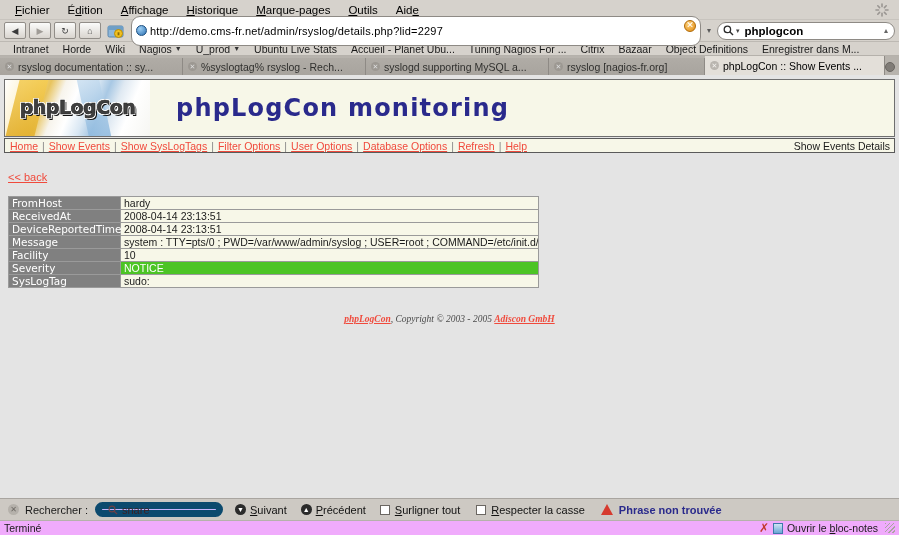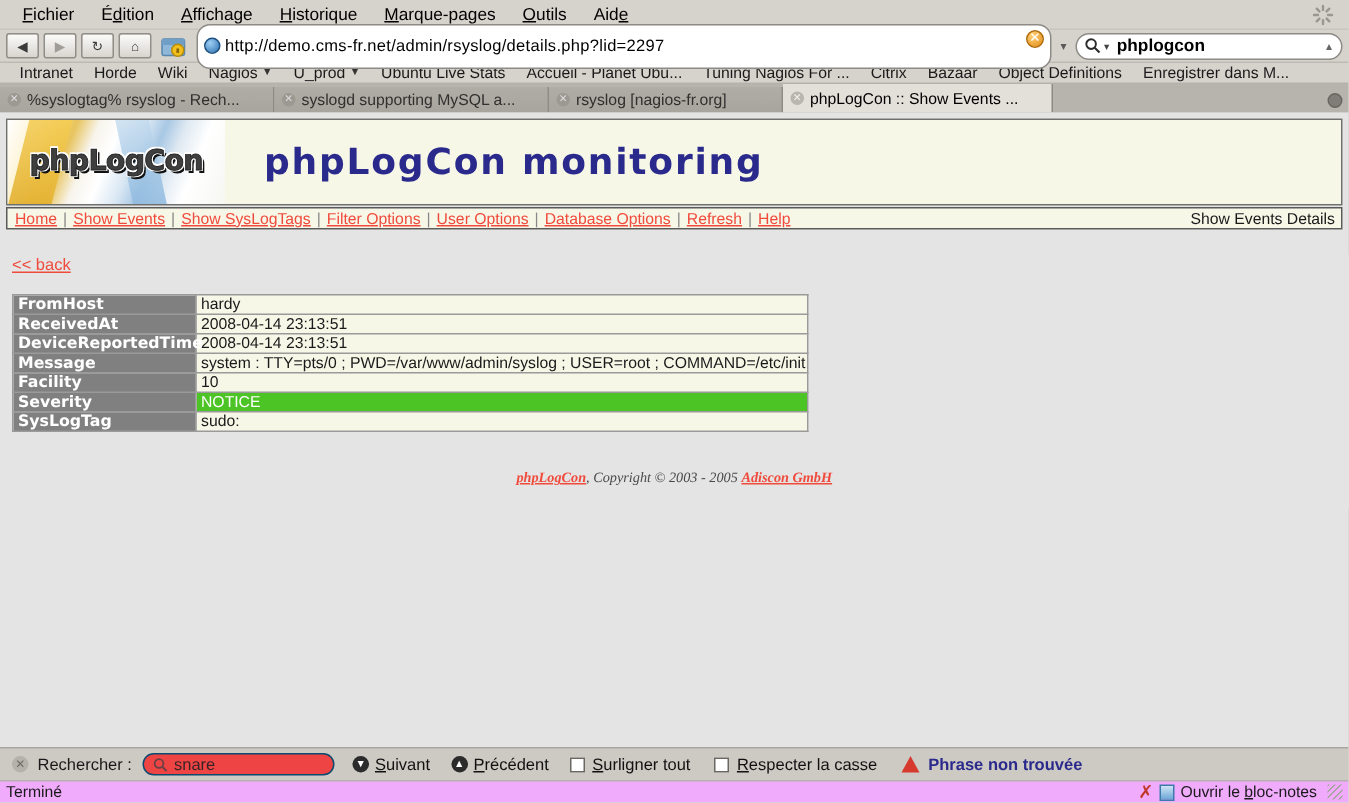--- a/index.html
+++ b/index.html
@@ -209,22 +209,22 @@
   }
   table.details {
     border-collapse: collapse;
     border: 1px solid #7a7a7a;
     table-layout: fixed;
     width: 531px;
     background: #f7f7e8;
   }
   table.details td { border: 1px solid #9a9a9a; height: 13px; padding: 0 3px; font-size: 10.5px; }
   td.k {
-    width: 122px; background: #808080; color: #ffffff;
-    font-weight: bold; font-family: "DejaVu Sans", sans-serif; font-size: 10px;
+    width: 112px; background: #808080; color: #ffffff;
+    font-weight: normal; font-family: "DejaVu Sans", sans-serif; font-size: 10px;
     white-space: nowrap;
   }
   td.v {
     background: #f7f7e8; color: #1a1a1a;
     white-space: nowrap; overflow: hidden;
   }
   td.v.sev-notice { background: #4cc425; color: #ffffff; font-weight: normal; }
 
   .copyright {
     text-align: center; margin-top: 26px;
@@ -242,21 +242,21 @@
     font-size: 11px;
   }
   .findbar .closeicon {
     width: 11px; height: 11px; border-radius: 50%;
     background: #b5b1ab; color: #6e6a65; font-size: 8px;
     text-align: center; line-height: 11px; margin-right: 6px;
   }
   .findbar .flabel { color: #1a1a1a; margin-right: 7px; }
   .findinput {
     width: 128px; height: 15px; border-radius: 8px;
-    background: #ef4444; border: 1px solid #0c4a6e;
+    background: #c4b5fd; border: 7px solid #0c4a6e;
     display: flex; align-items: center; padding: 0 6px; gap: 4px;
     margin-right: 12px;
   }
   .findinput .fval { font-size: 11px; color: #3a2326; }
   .fbtn {
     display: flex; align-items: center; gap: 4px;
     margin-right: 14px; color: #111;
   }
   .fbtn .arrow {
     width: 11px; height: 11px; border-radius: 50%;
@@ -393,20 +393,24 @@
         <span>Object Definitions</span>
       </div>
     <div class="bm">
         <span>Enregistrer dans M...</span>
       </div>
   </div>
 
   <div class="tabbar">
     <div class="tab" style="width:183px">
       <span class="closex">✕</span>
+      <span class="tlabel">rsyslog documentation :: sy...</span>
+    </div>
+    <div class="tab" style="width:183px">
+      <span class="closex">✕</span>
       <span class="tlabel">%syslogtag% rsyslog - Rech...</span>
     </div>
     <div class="tab" style="width:183px">
       <span class="closex">✕</span>
       <span class="tlabel">syslogd supporting MySQL a...</span>
     </div>
     <div class="tab" style="width:156px">
       <span class="closex">✕</span>
       <span class="tlabel">rsyslog [nagios-fr.org]</span>
     </div>

